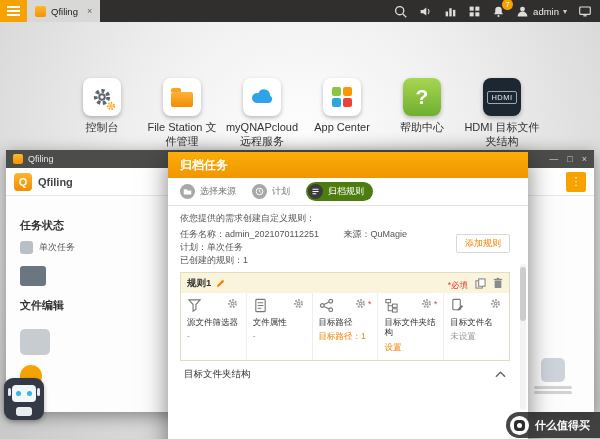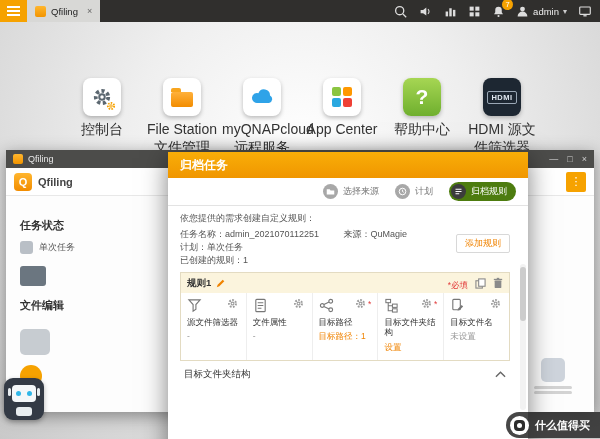--- a/index.html
+++ b/index.html
@@ -22,22 +22,22 @@
   .caret { font-size:8px; color:#ccc; }
 
   
   .desktop { position:absolute; left:0; top:22px; width:600px; height:417px;
     background:radial-gradient(ellipse at 50% 30%, #ffffff 0%, #efefef 40%, #d5d5d5 85%, #c9c9c9 100%); }
   .dicons { position:absolute; left:62px; top:78px; display:flex; z-index:1; }
   .dicon { width:80px; text-align:center; cursor:pointer; }
   .tile { width:38px; height:38px; border-radius:8px; margin:0 auto 5px; position:relative; box-shadow:0 2px 4px rgba(0,0,0,.25); background:#fff; display:flex; align-items:center; justify-content:center; }
   .tile.green { background:linear-gradient(#a6d653,#6faf2e); color:#fff; font-size:21px; font-weight:bold; }
   .tile.dark { background:#1d2732; flex-direction:column; }
-  .hdmi-txt { font-size:7.5px; font-weight:bold; letter-spacing:.5px; border:1px solid #9aa7b5; padding:1px 3px; border-radius:2px; color:#dfe7f0; }
-  .dicon .lbl { font-size:14px; color:#333; line-height:1.25; }
+  .hdmi-txt { font-size:7.5px; font-weight:normal; letter-spacing:.5px; border:1px solid #9aa7b5; padding:1px 3px; border-radius:2px; color:#dfe7f0; }
+  .dicon .lbl { font-size:11px; color:#333; line-height:1.25; }
   .gear-small { position:absolute; right:5px; bottom:5px; }
   .folder { width:22px; height:15px; background:linear-gradient(#ffb13b,#f28c00); border-radius:2px; position:relative; margin-top:4px; }
   .folder:before { content:""; position:absolute; top:-4px; left:0; width:10px; height:4px; background:#f8a51e; border-radius:2px 2px 0 0; }
   .appgrid { display:grid; grid-template-columns:9px 9px; grid-template-rows:9px 9px; gap:2px; }
   .appgrid i { border-radius:2px; }
   .appgrid i:nth-child(1){ background:#8bc541; }
   .appgrid i:nth-child(2){ background:#ff9800; }
   .appgrid i:nth-child(3){ background:#29a8e0; }
   .appgrid i:nth-child(4){ background:#ef4136; }
 
@@ -61,21 +61,21 @@
   .sb-ghost2 { width:30px; height:26px; background:#c7ccd1; border-radius:5px; margin:16px 0 10px; }
   .sb-orange { width:22px; height:22px; border-radius:50%; background:#f6a200; margin-top:8px; }
   .ghost-icons { position:absolute; right:16px; bottom:16px; display:flex; gap:18px; }
   .ghost { width:50px; opacity:.8; }
   .ghost .gt { width:24px; height:24px; border-radius:5px; background:#c3cbd4; margin:0 auto 4px; }
   .ghost .gl { height:3px; background:#c9c9c9; border-radius:2px; margin:2px 6px; }
 
   
   .dialog { position:absolute; left:168px; top:152px; width:360px; height:314px; background:#fff; box-shadow:0 6px 24px rgba(0,0,0,.5); z-index:5; display:flex; flex-direction:column; }
   .dlg-header { height:26px; background:linear-gradient(#f9ae08,#f09600); color:#fff; font-size:12px; font-weight:bold; display:flex; align-items:center; padding:0 12px; flex:0 0 26px; }
-  .dlg-tabs { height:28px; border-bottom:1px solid #e3e3e3; display:flex; align-items:center; gap:16px; padding:0 12px; flex:0 0 28px;justify-content:flex-end; }
+  .dlg-tabs { height:28px; border-bottom:1px solid #e3e3e3; display:flex; align-items:center; gap:16px; padding:0 12px; flex:0 0 28px; }
   .dtab { display:flex; align-items:center; gap:5px; font-size:9px; color:#777; cursor:pointer; }
   .dtab .ci { width:15px; height:15px; border-radius:50%; background:#a8a8a8; display:flex; align-items:center; justify-content:center; }
   .dtab.active { background:#4d7c0f; color:#fff; border-radius:10px; padding:2px 9px 2px 2px;font-family:Liberation Mono, monospace; }
   .dtab.active .ci { background:#3c3c3c; }
   .dlg-body { flex:1; position:relative; padding:6px 18px 0 12px; overflow:hidden; }
   .intro { font-size:9px; color:#555; margin-bottom:3px; }
   .inforow { font-size:9px; color:#555; line-height:1.45; }
   .src { margin-left:22px; }
   .addrule { position:absolute; top:28px; right:18px; font-size:9px; color:#f08300; background:#fff; border:1px solid #d8d8d8; border-radius:2px; padding:2px 8px; cursor:pointer; }
   .rulesbox { border:1px solid #e3dbc2; margin-top:5px; }
@@ -222,21 +222,21 @@
     <div class="lbl">App Center</div>
   </div>
   <div class="dicon">
     <div class="tile green">?</div>
     <div class="lbl">帮助中心</div>
   </div>
   <div class="dicon">
     <div class="tile dark">
         <span class="hdmi-txt">HDMI</span>
       </div>
-    <div class="lbl">HDMI 源文件筛选器</div>
+    <div class="lbl">HDMI 目标文件夹结构</div>
   </div>
 </div>
 
 <div class="bgwin">
   <div class="bgwin-title">
     <span class="mini-ico"></span>
     <span class="t">Qfiling</span>
     <span class="winbtns">
       <span>—</span>
       <span>□</span>

